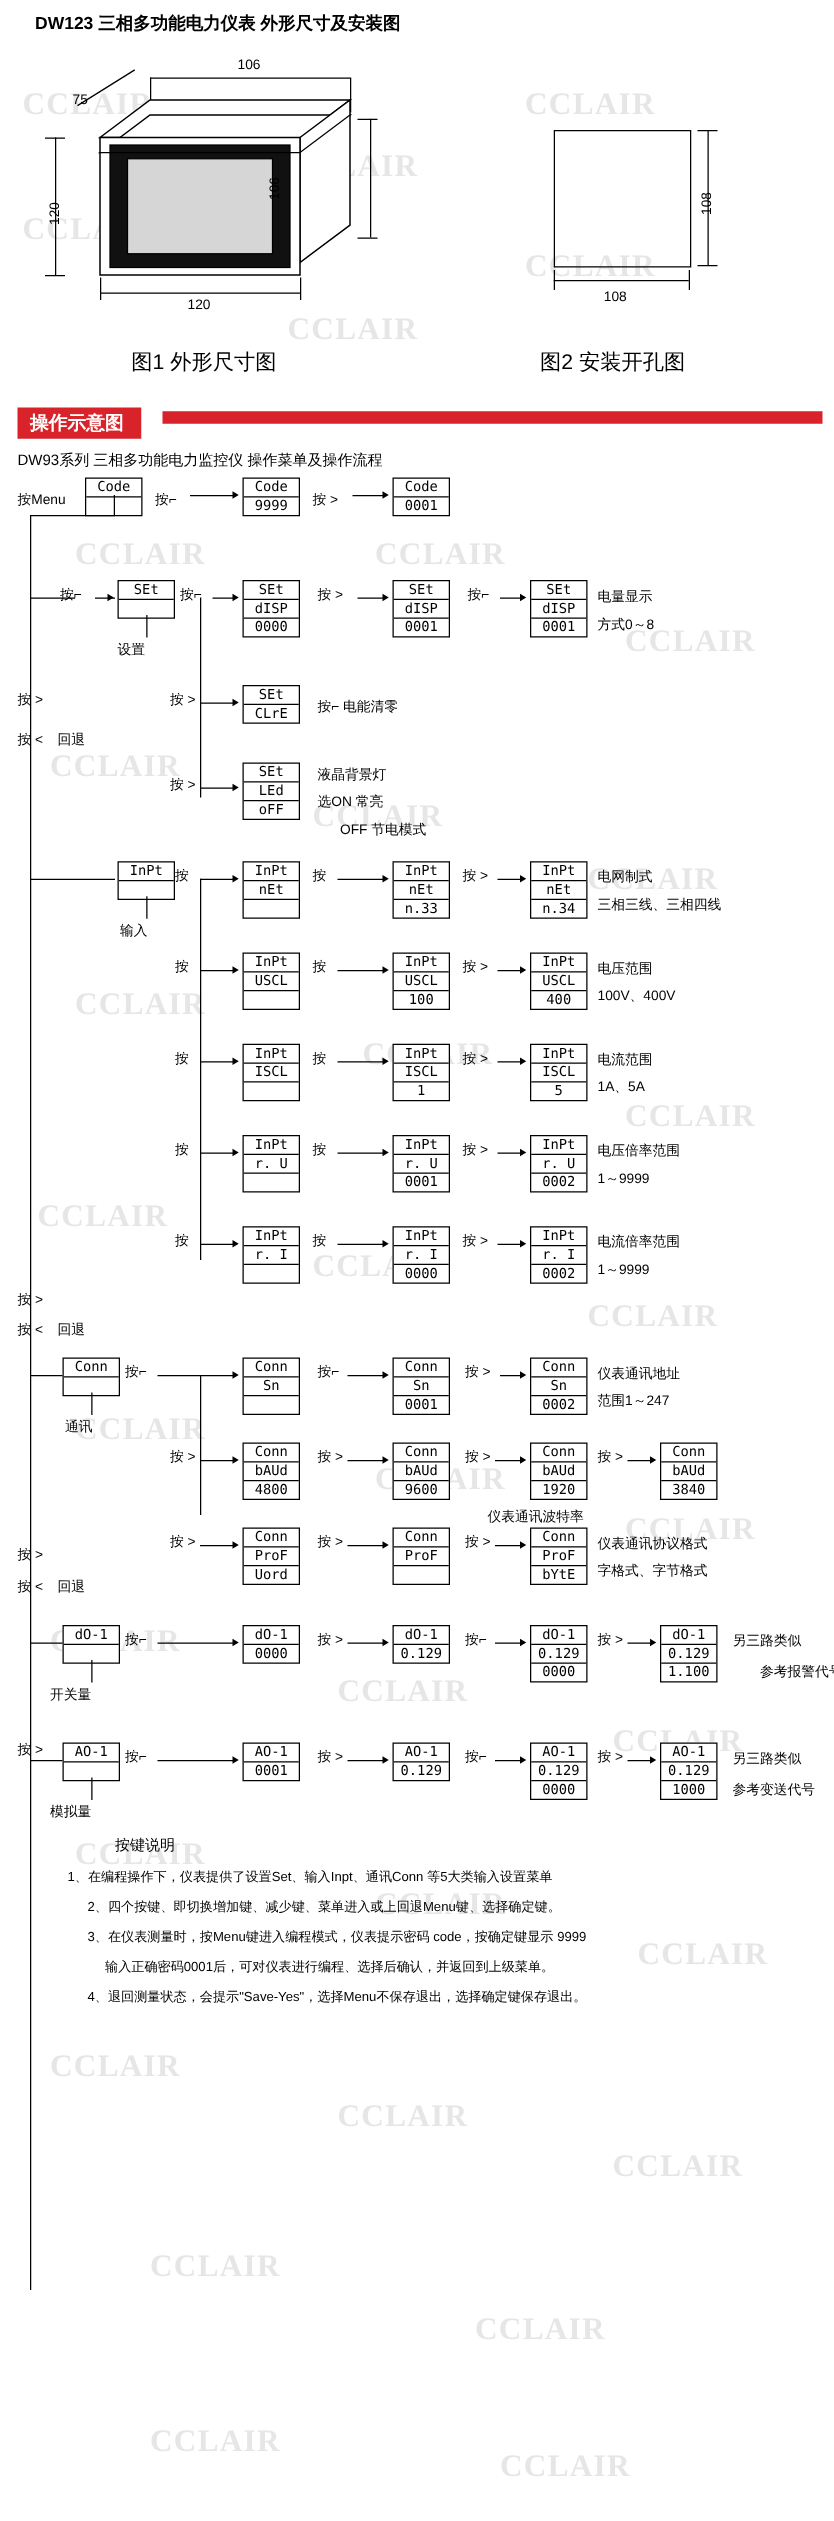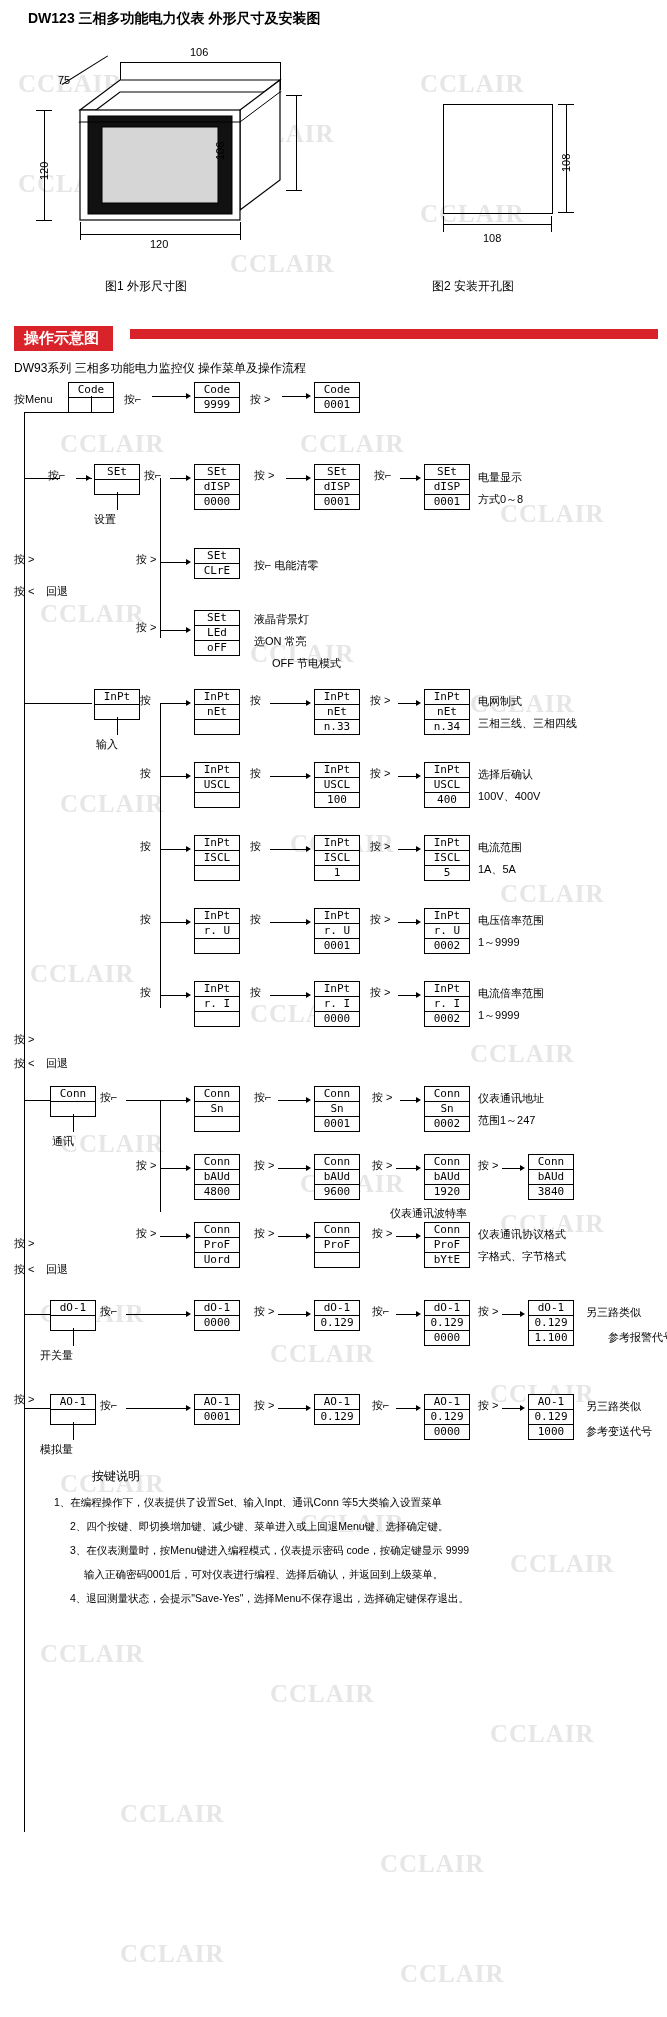--- a/index.html
+++ b/index.html
@@ -16,21 +16,21 @@
   .title{
     position:absolute;font-weight:bold;font-size:14px;
   }
   .sec-title{
     position:absolute;background:#d8232a;color:#fff;font-weight:bold;font-size:15px;
     padding:3px 14px 3px 10px;
   }
   .sec-bar{
     position:absolute;height:10px;background:#d8232a;
   }
-  .cap{position:absolute;font-size:12px;}
+  .cap{position:absolute;font-size:17px;}
   .txt{position:absolute;font-size:11px;white-space:nowrap;}
   .lcd{
     position:absolute;border:1px solid #000;background:#fff;
     width:46px;box-sizing:border-box;
   }
   .lcd .row{
     height:14px;line-height:14px;text-align:center;font-size:11px;
     font-family:"DejaVu Sans Mono",monospace;letter-spacing:0px;
     border-bottom:1px solid #000;overflow:hidden;white-space:nowrap;
   }
@@ -294,21 +294,21 @@
   <div class="row">100</div>
 </div>
 <div class="txt" style="left:370px;top:766px;">按 &gt;</div>
 <div class="ln hl" style="left:398px;top:776px;width:20px;"></div>
 <div class="arrow-r" style="left:416px;top:773px;"></div>
 <div class="lcd" style="left:424px;top:762px;">
   <div class="row">InPt</div>
   <div class="row">USCL</div>
   <div class="row">400</div>
 </div>
-<div class="txt" style="left:478px;top:767px;">选择后确认</div>
+<div class="txt" style="left:478px;top:767px;">电压范围</div>
 <div class="txt" style="left:478px;top:789px;">100V、400V</div>
 
 <div class="txt" style="left:140px;top:839px;">按</div>
 <div class="ln hl" style="left:160px;top:849px;width:28px;"></div>
 <div class="arrow-r" style="left:186px;top:846px;"></div>
 <div class="lcd" style="left:194px;top:835px;">
   <div class="row">InPt</div>
   <div class="row">ISCL</div>
   <div class="row blank">&nbsp;</div>
 </div>

